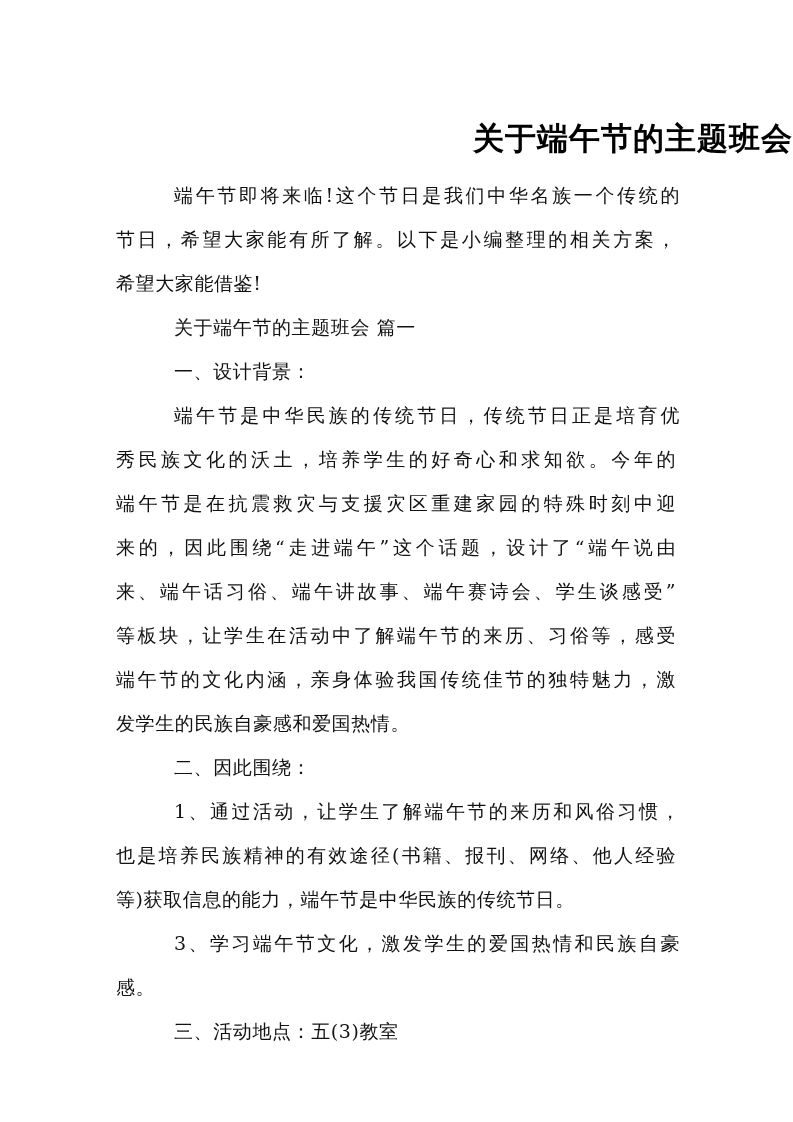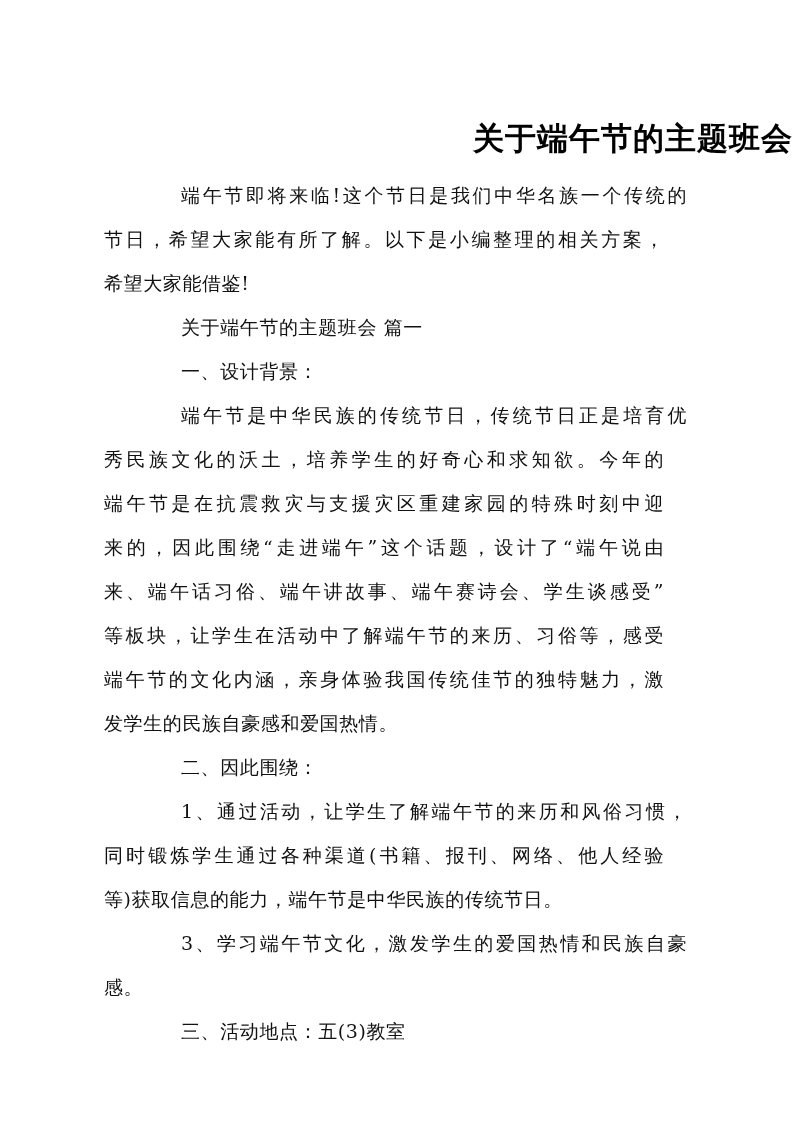--- a/index.html
+++ b/index.html
@@ -1,24 +1,24 @@
 <!DOCTYPE html>
 <html><head>
 <meta charset="utf-8">
 <style>
   html, body { margin: 0; padding: 0; background: #ffffff; }
   body { width: 793px; height: 1122px; position: relative; overflow: hidden;
          font-family: "DejaVu Serif", "Liberation Serif", serif; color: #111; }
   .title { position: absolute; top: 118px; left: 0; width: 793px; text-align: right;
            font-family: "DejaVu Sans", "Liberation Sans", sans-serif; font-weight: bold;
            font-size: 31px; letter-spacing: 1px; color: #000; }
-  .line { position: absolute; left: 104px; width: 560px; font-size: 19px;
+  .line { position: absolute; left: 116px; width: 560px; font-size: 19px;
           white-space: nowrap; line-height: 26px; letter-spacing: 0.6px; }
   .justify { text-align: justify; text-align-last: justify; }
-  .ind { left: 181px; width: 506px; }
+  .ind { left: 174px; width: 506px; }
 </style>
 </head>
 <body>
 
 <div>
   <div class="title">关于端午节的主题班会</div>
 
   <div class="line ind justify" style="top:182px">端午节即将来临!这个节日是我们中华名族一个传统的</div>
   <div class="line justify" style="top:226px">节日，希望大家能有所了解。以下是小编整理的相关方案，</div>
   <div class="line" style="top:270px">希望大家能借鉴!</div>
@@ -31,20 +31,20 @@
   <div class="line justify" style="top:490px">端午节是在抗震救灾与支援灾区重建家园的特殊时刻中迎</div>
   <div class="line justify" style="top:534px">来的，因此围绕“走进端午”这个话题，设计了“端午说由</div>
   <div class="line justify" style="top:578px">来、端午话习俗、端午讲故事、端午赛诗会、学生谈感受”</div>
   <div class="line justify" style="top:622px">等板块，让学生在活动中了解端午节的来历、习俗等，感受</div>
   <div class="line justify" style="top:666px">端午节的文化内涵，亲身体验我国传统佳节的独特魅力，激</div>
   <div class="line" style="top:710px">发学生的民族自豪感和爱国热情。</div>
 
   <div class="line ind" style="top:754px">二、因此围绕：</div>
 
   <div class="line ind justify" style="top:798px">1、通过活动，让学生了解端午节的来历和风俗习惯，</div>
-  <div class="line justify" style="top:842px">同时锻炼学生通过各种渠道(书籍、报刊、网络、他人经验</div>
+  <div class="line justify" style="top:842px">也是培养民族精神的有效途径(书籍、报刊、网络、他人经验</div>
   <div class="line" style="top:886px">等)获取信息的能力，端午节是中华民族的传统节日。</div>
 
   <div class="line ind justify" style="top:930px">3、学习端午节文化，激发学生的爱国热情和民族自豪</div>
   <div class="line" style="top:974px">感。</div>
 
   <div class="line ind" style="top:1018px">三、活动地点：五(3)教室</div>
 </div>
 
 </body></html>

